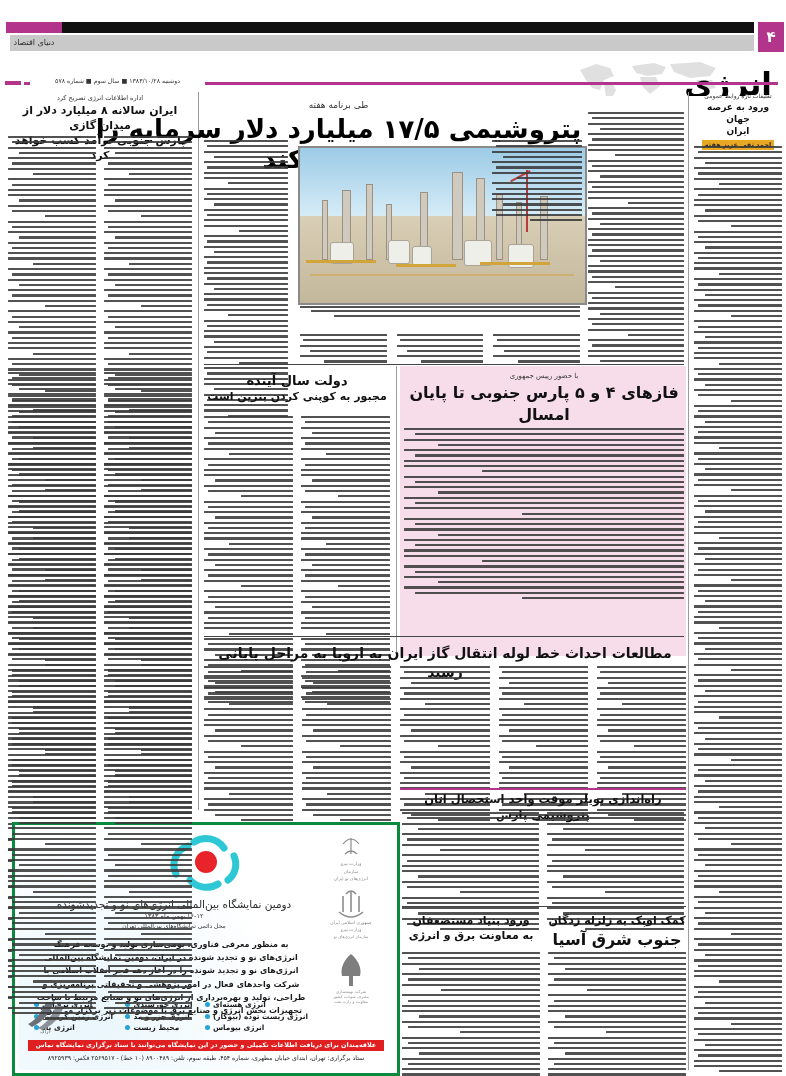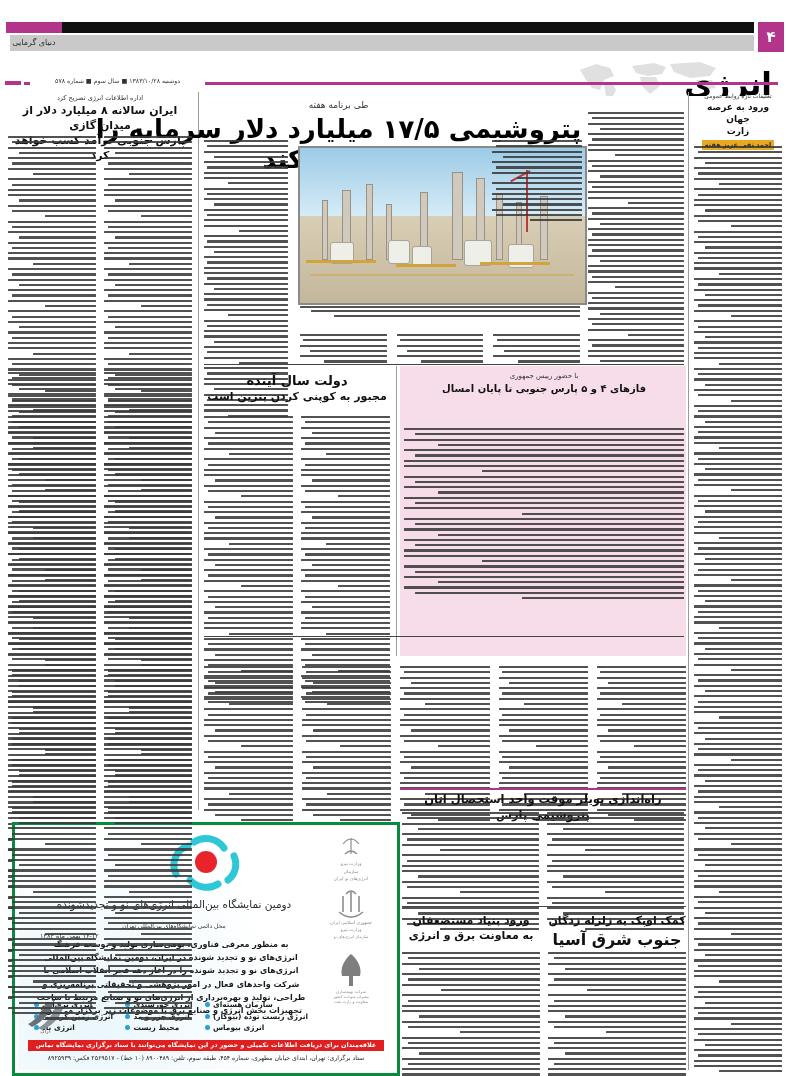--- a/index.html
+++ b/index.html
@@ -66,21 +66,21 @@
   
   .pinkbox{position:absolute;background:#f6dde9;}
 
   
   .ad{position:absolute;left:12px;top:822px;width:382px;height:248px;
      border:3px solid #0a8a3c;background:#fff;overflow:hidden;}
   .ad-inner{position:absolute;inset:3px;background:
      radial-gradient(circle at 18% 78%, #e9f6fb 0%, #ffffff 55%);}
   .ad-logo{position:absolute;left:50%;top:6px;transform:translateX(-50%);width:104px;height:58px;}
   .ad-t1{position:absolute;left:22px;right:86px;top:70px;text-align:center;font-size:10.5px;color:#2b2b2b;}
-  .ad-t2{position:absolute;left:22px;right:86px;top:84px;text-align:left;font-size:6.5px;color:#333;margin-top:20px;}
+  .ad-t2{position:absolute;left:22px;right:86px;top:84px;text-align:center;font-size:6.5px;color:#333;}
   .ad-t3{position:absolute;left:22px;right:86px;top:94px;text-align:center;font-size:6px;color:#333;}
   .ad-body{position:absolute;left:16px;right:86px;top:110px;text-align:center;
      font-size:8px;font-weight:bold;color:#1a1a1a;line-height:1.65;}
   .ad-cols{position:absolute;left:16px;right:86px;top:172px;display:flex;justify-content:space-between;font-size:7.4px;}
   .ad-col{text-align:right;}
   .ad-li{display:flex;align-items:center;justify-content:flex-end;gap:3px;margin-bottom:2.5px;font-weight:bold;color:#1a1a1a;}
   .bul{width:5px;height:5px;border-radius:50%;background:#23a3d6;flex:0 0 5px;}
   .ad-redbar{position:absolute;left:10px;right:10px;top:212px;height:11px;background:#e02020;
      color:#fff;font-size:6.4px;text-align:center;line-height:11px;font-weight:bold;}
   .ad-foot{position:absolute;left:10px;right:10px;top:226px;font-size:6.2px;text-align:center;color:#222;}
@@ -92,21 +92,21 @@
 </head>
 <body>
 
 <div class="page">
 
   <div class="masthead">
     <div class="mast-black"></div>
     <div class="mast-grey"></div>
     <div class="mast-logo-box">
       <div class="mast-logo-pink"></div>
-      <div class="mast-logo-txt">دنیای گرمایی</div>
+      <div class="mast-logo-txt">دنیای اقتصاد</div>
     </div>
     <div class="page-num">۴</div>
   </div>
 
   <div class="section-band">
     <svg class="worldmap" viewBox="0 0 160 44">
       <g fill="#777">
         <path d="M10 12 L26 6 L40 10 L44 18 L34 22 L30 32 L22 30 L16 22 Z"></path>
         <path d="M34 26 L42 24 L46 32 L42 40 L36 38 Z"></path>
         <path d="M62 8 L84 5 L96 9 L92 16 L78 18 L66 15 Z"></path>
@@ -664,21 +664,21 @@
           <div class="gl s5"></div>
       </div>
     </div>
   </div>
 
   <div class="hrule" style="left:204px;top:364px;width:480px;"></div>
   <div class="pinkbox" style="left:400px;top:366px;width:286px;height:290px;"></div>
 
   <div style="position:absolute;left:404px;top:372px;width:280px;text-align:center;">
     <div class="kicker" style="font-size:7px;">با حضور رییس جمهوری</div>
-    <div class="hl" style="font-size:10px;">فازهای ۴ و ۵ پارس جنوبی تا پایان امسال</div>
+    <div class="hl" style="font-size:16px;">فازهای ۴ و ۵ پارس جنوبی تا پایان امسال</div>
   </div>
   <div style="position:absolute;left:404px;top:428px;width:280px;">
     <div class="gl s1"></div>
       <div class="gl s2"></div>
       <div class="gl s1"></div>
       <div class="gl s3"></div>
     <div class="gl s1"></div>
       <div class="gl s2"></div>
       <div class="gl s1"></div>
       <div class="gl s1"></div>
@@ -826,20 +826,23 @@
           <div class="gl s2"></div>
           <div class="gl s1"></div>
         <div class="gl s3"></div>
           <div class="gl s1"></div>
           <div class="gl s2"></div>
       </div>
     </div>
   </div>
 
   <div class="hrule" style="left:204px;top:636px;width:480px;"></div>
+  <div style="position:absolute;left:204px;top:644px;width:482px;text-align:center;">
+    <div class="hl" style="font-size:14px;">مطالعات احداث خط لوله انتقال گاز ایران به اروپا به مراحل پایانی رسید</div>
+  </div>
   <div style="position:absolute;left:204px;top:666px;width:482px;">
     <div style="display:flex;gap:9px;">
       <div style="flex:1">
         <div class="gl s1"></div>
           <div class="gl s2"></div>
           <div class="gl s1"></div>
           <div class="gl s3"></div>
         <div class="gl s1"></div>
           <div class="gl s2"></div>
           <div class="gl s1"></div>
@@ -1118,21 +1121,21 @@
     <div class="gl s1"></div>
       <div class="gl s2"></div>
       <div class="gl s1"></div>
       <div class="gl s1"></div>
 
   </div>
 
   <div style="position:absolute;left:694px;top:92px;width:88px;text-align:center;">
     <div class="kicker" style="font-size:6px;">تعلیقات تازه روابط عمومی</div>
     <div class="hl" style="font-size:9px;">ورود به عرصه جهان</div>
-    <div class="hl" style="font-size:9px;">زارت</div>
+    <div class="hl" style="font-size:9px;">ایران</div>
     <div style="background:#e8a823;margin:3px 8px 0;padding:1px 0;font-size:6.5px;font-weight:bold;color:#2a2a2a;">احمد تقی عزیز هفته</div>
   </div>
   <div style="position:absolute;left:694px;top:146px;width:88px;">
     <div class="gl s1"></div>
       <div class="gl s2"></div>
       <div class="gl s1"></div>
       <div class="gl s3"></div>
     <div class="gl s1"></div>
       <div class="gl s2"></div>
       <div class="gl s1"></div>
@@ -1348,21 +1351,21 @@
       </svg>
 
       <div class="ad-t1">دومین نمایشگاه بین‌المللی انرژی‌های نو و تجدیدشونده</div>
       <div class="ad-t2">۱۶-۱۲ بهمن ماه ۱۳۸۳</div>
       <div class="ad-t3">محل دائمی نمایشگاه‌های بین‌المللی تهران</div>
       <div class="ad-body">به منظور معرفی فناوری، بومی‌سازی تولید و توسعه فرهنگ انرژی‌های نو و تجدید شونده در ایران، دومین نمایشگاه بین‌المللی انرژی‌های نو و تجدید شونده را در آغاز دهه فجر انقلاب اسلامی با شرکت واحدهای فعال در امور پژوهشی و تحقیقاتی برنامه‌ریزی و طراحی، تولید و بهره‌برداری از انرژی‌های نو و صنایع مرتبط با ساخت تجهیزات بخش انرژی و صنایع برق با موضوعات زیر برگزار می‌شود:</div>
 
       <div class="ad-cols">
         <div class="ad-col">
           <div class="ad-li">
-              <span>سازمان هسته‌ای</span>
+              <span>انرژی هسته‌ای</span>
               <span class="bul"></span>
             </div>
           <div class="ad-li">
               <span>انرژی زیست توده (بیوگاز)</span>
               <span class="bul"></span>
             </div>
           <div class="ad-li">
               <span>انرژی بیوماس</span>
               <span class="bul"></span>
             </div>

